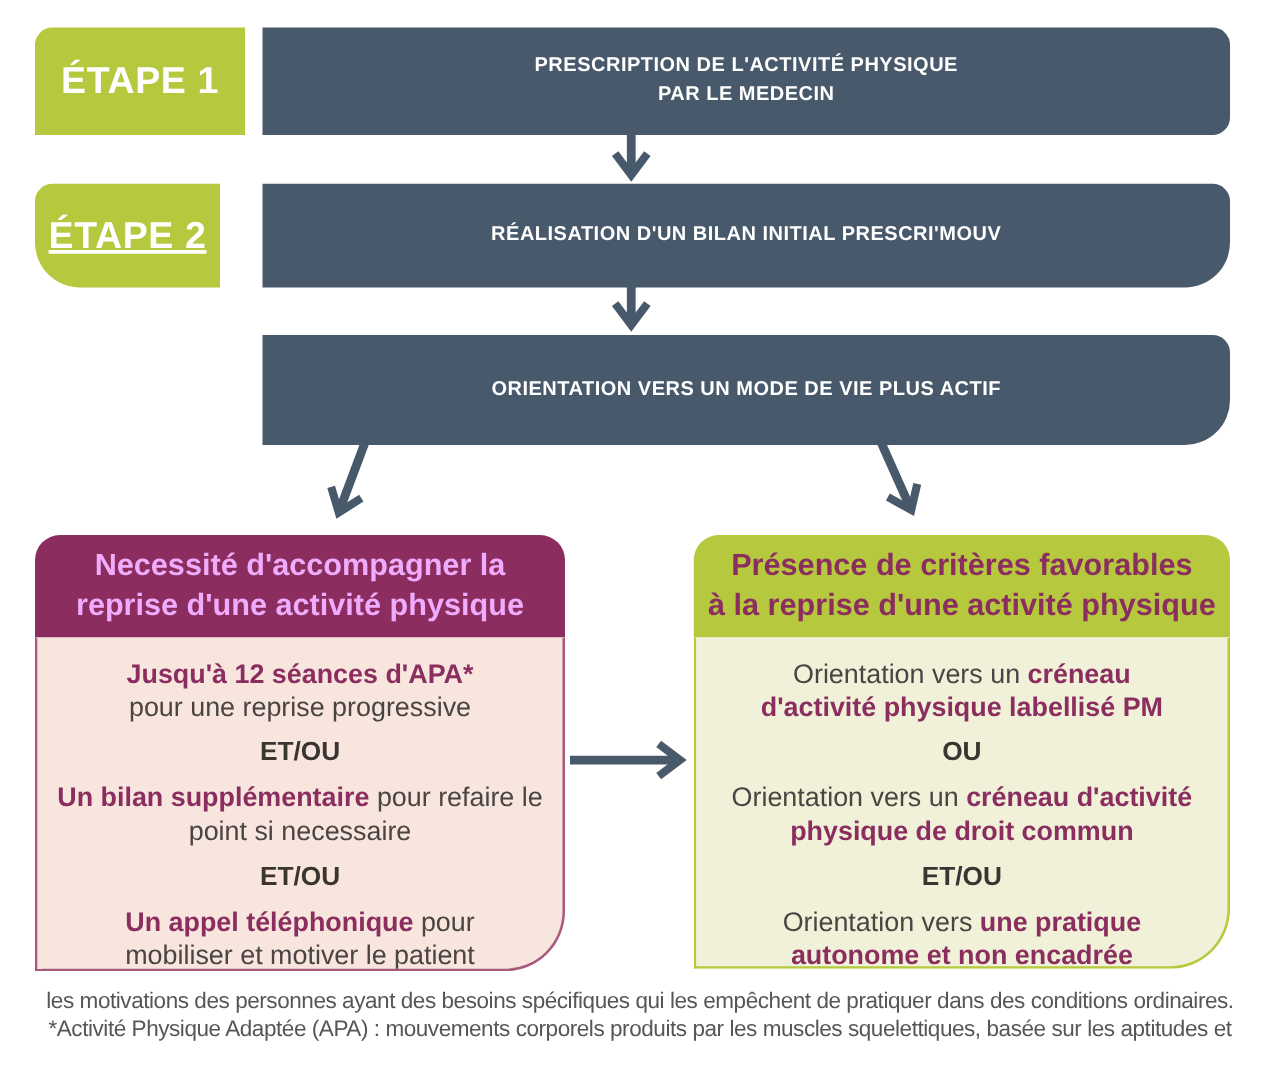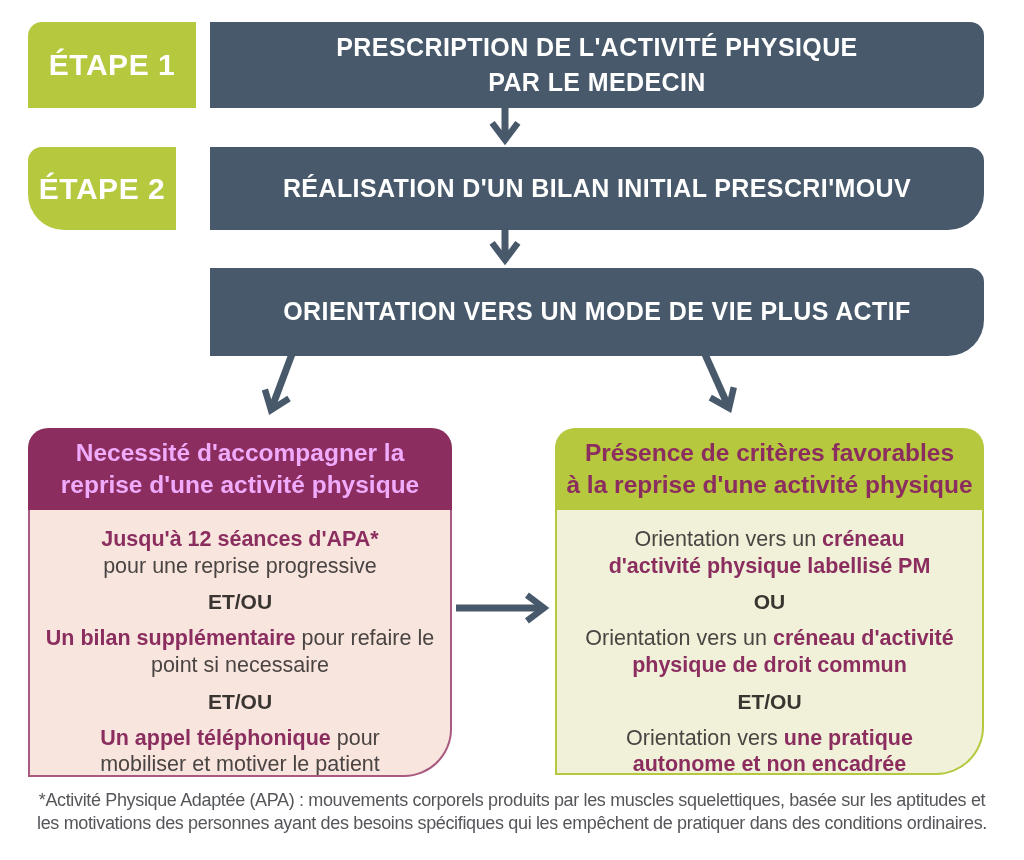--- a/index.html
+++ b/index.html
@@ -8,27 +8,27 @@
     font-family:"Liberation Sans","DejaVu Sans",sans-serif; overflow:hidden;
   }
   
   .step-label {
     position:absolute; background:var(--green,#b5c83e); color:#ffffff;
     font-weight:bold; font-size:30px; display:flex; align-items:center; justify-content:center;
     letter-spacing:0.5px;
   }
   .step-title {
     position:absolute; background:var(--slate,#47596a); color:#ffffff;
-    font-weight:bold; font-size:25px; display:flex; flex-direction:column;
+    font-weight:bold; font-size:16px; display:flex; flex-direction:column;
     align-items:center; justify-content:center; text-align:center;
     letter-spacing:0.4px; line-height:1.42; white-space:nowrap;
   }
   .r1l { left:28px; top:22px;  width:168px; height:86px; border-radius:14px 0 0 0; }
   .r1t { left:210px; top:22px; width:774px; height:86px; border-radius:0 14px 14px 0; }
-  .r2l { left:28px; top:147px; width:148px; height:83px; border-radius:14px 0 0 36px; }
+  .r2l { left:28px; top:147px; width:148px; height:83px; border-radius:14px 0 0 36px;text-decoration:underline; }
   .r2t { left:210px; top:147px; width:774px; height:83px; border-radius:0 14px 36px 0; }
   .r3l { left:28px; top:268px; width:182px; height:88px; border-radius:14px 0 0 36px; }
   .r3t { left:210px; top:268px; width:774px; height:88px; border-radius:0 14px 36px 0; }
   
   .arrow { position:absolute; overflow:visible; }
   .arrow line { stroke:var(--slate,#47596a); stroke-width:7; fill:none; }
   #ah path { stroke:var(--slate,#47596a); fill:none; }
   
   .branch { position:absolute; }
   .branch-header {
@@ -153,17 +153,17 @@
       </p>
       <p class="connector">ET/OU</p>
       <p class="item w330">
         <span>Orientation vers</span>
         <strong>une pratique autonome et non encadrée</strong>
       </p>
     </div>
   </div>
 
   <div class="footnote">
+    <div>les motivations des personnes ayant des besoins spécifiques qui les empêchent de pratiquer dans des conditions ordinaires.</div>
     <div>*Activité Physique Adaptée (APA) : mouvements corporels produits par les muscles squelettiques, basée sur les aptitudes et</div>
-    <div>les motivations des personnes ayant des besoins spécifiques qui les empêchent de pratiquer dans des conditions ordinaires.</div>
   </div>
 
 </div>
 
 </body></html>

